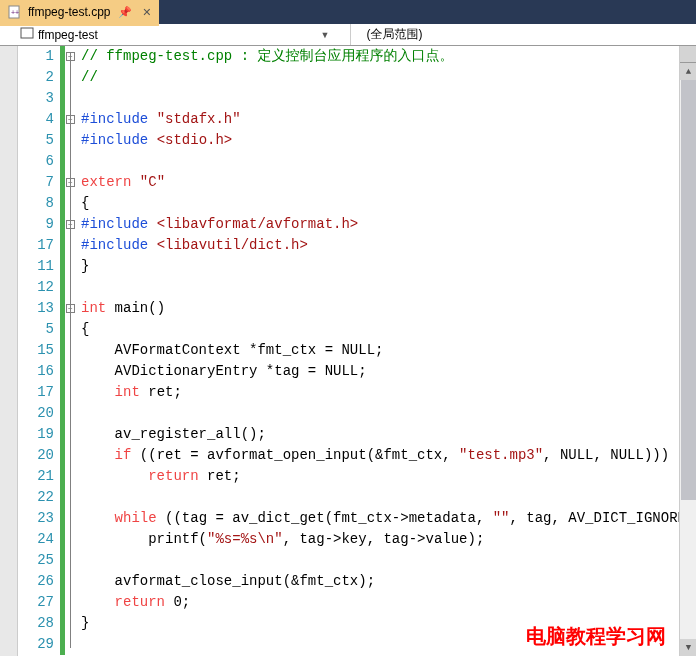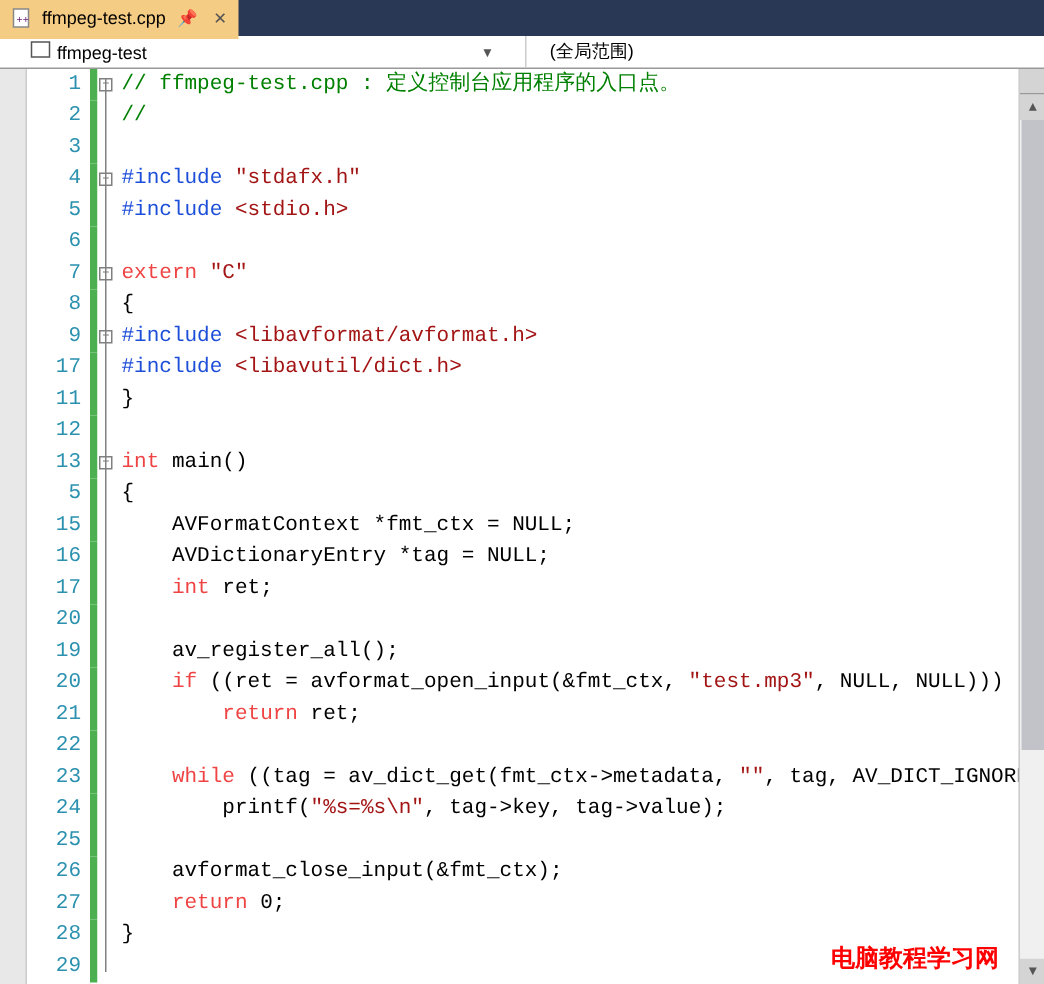--- a/index.html
+++ b/index.html
@@ -165,21 +165,21 @@
   width: 17px;
   background: #d4d4d4;
   border-bottom: 1px solid #999;
 }
 .watermark {
   position: absolute;
   right: 30px;
   bottom: 6px;
   color: #ff0000;
   font-family: Liberation Serif, serif;
-  font-size: 16px;
+  font-size: 20px;
   font-weight: bold;
 }
 </style>
 </head>
 <body>
 
 <div class="tab-bar">
   <div class="tab">
     <span class="tab-icon">
       <svg viewBox="0 0 14 14">

